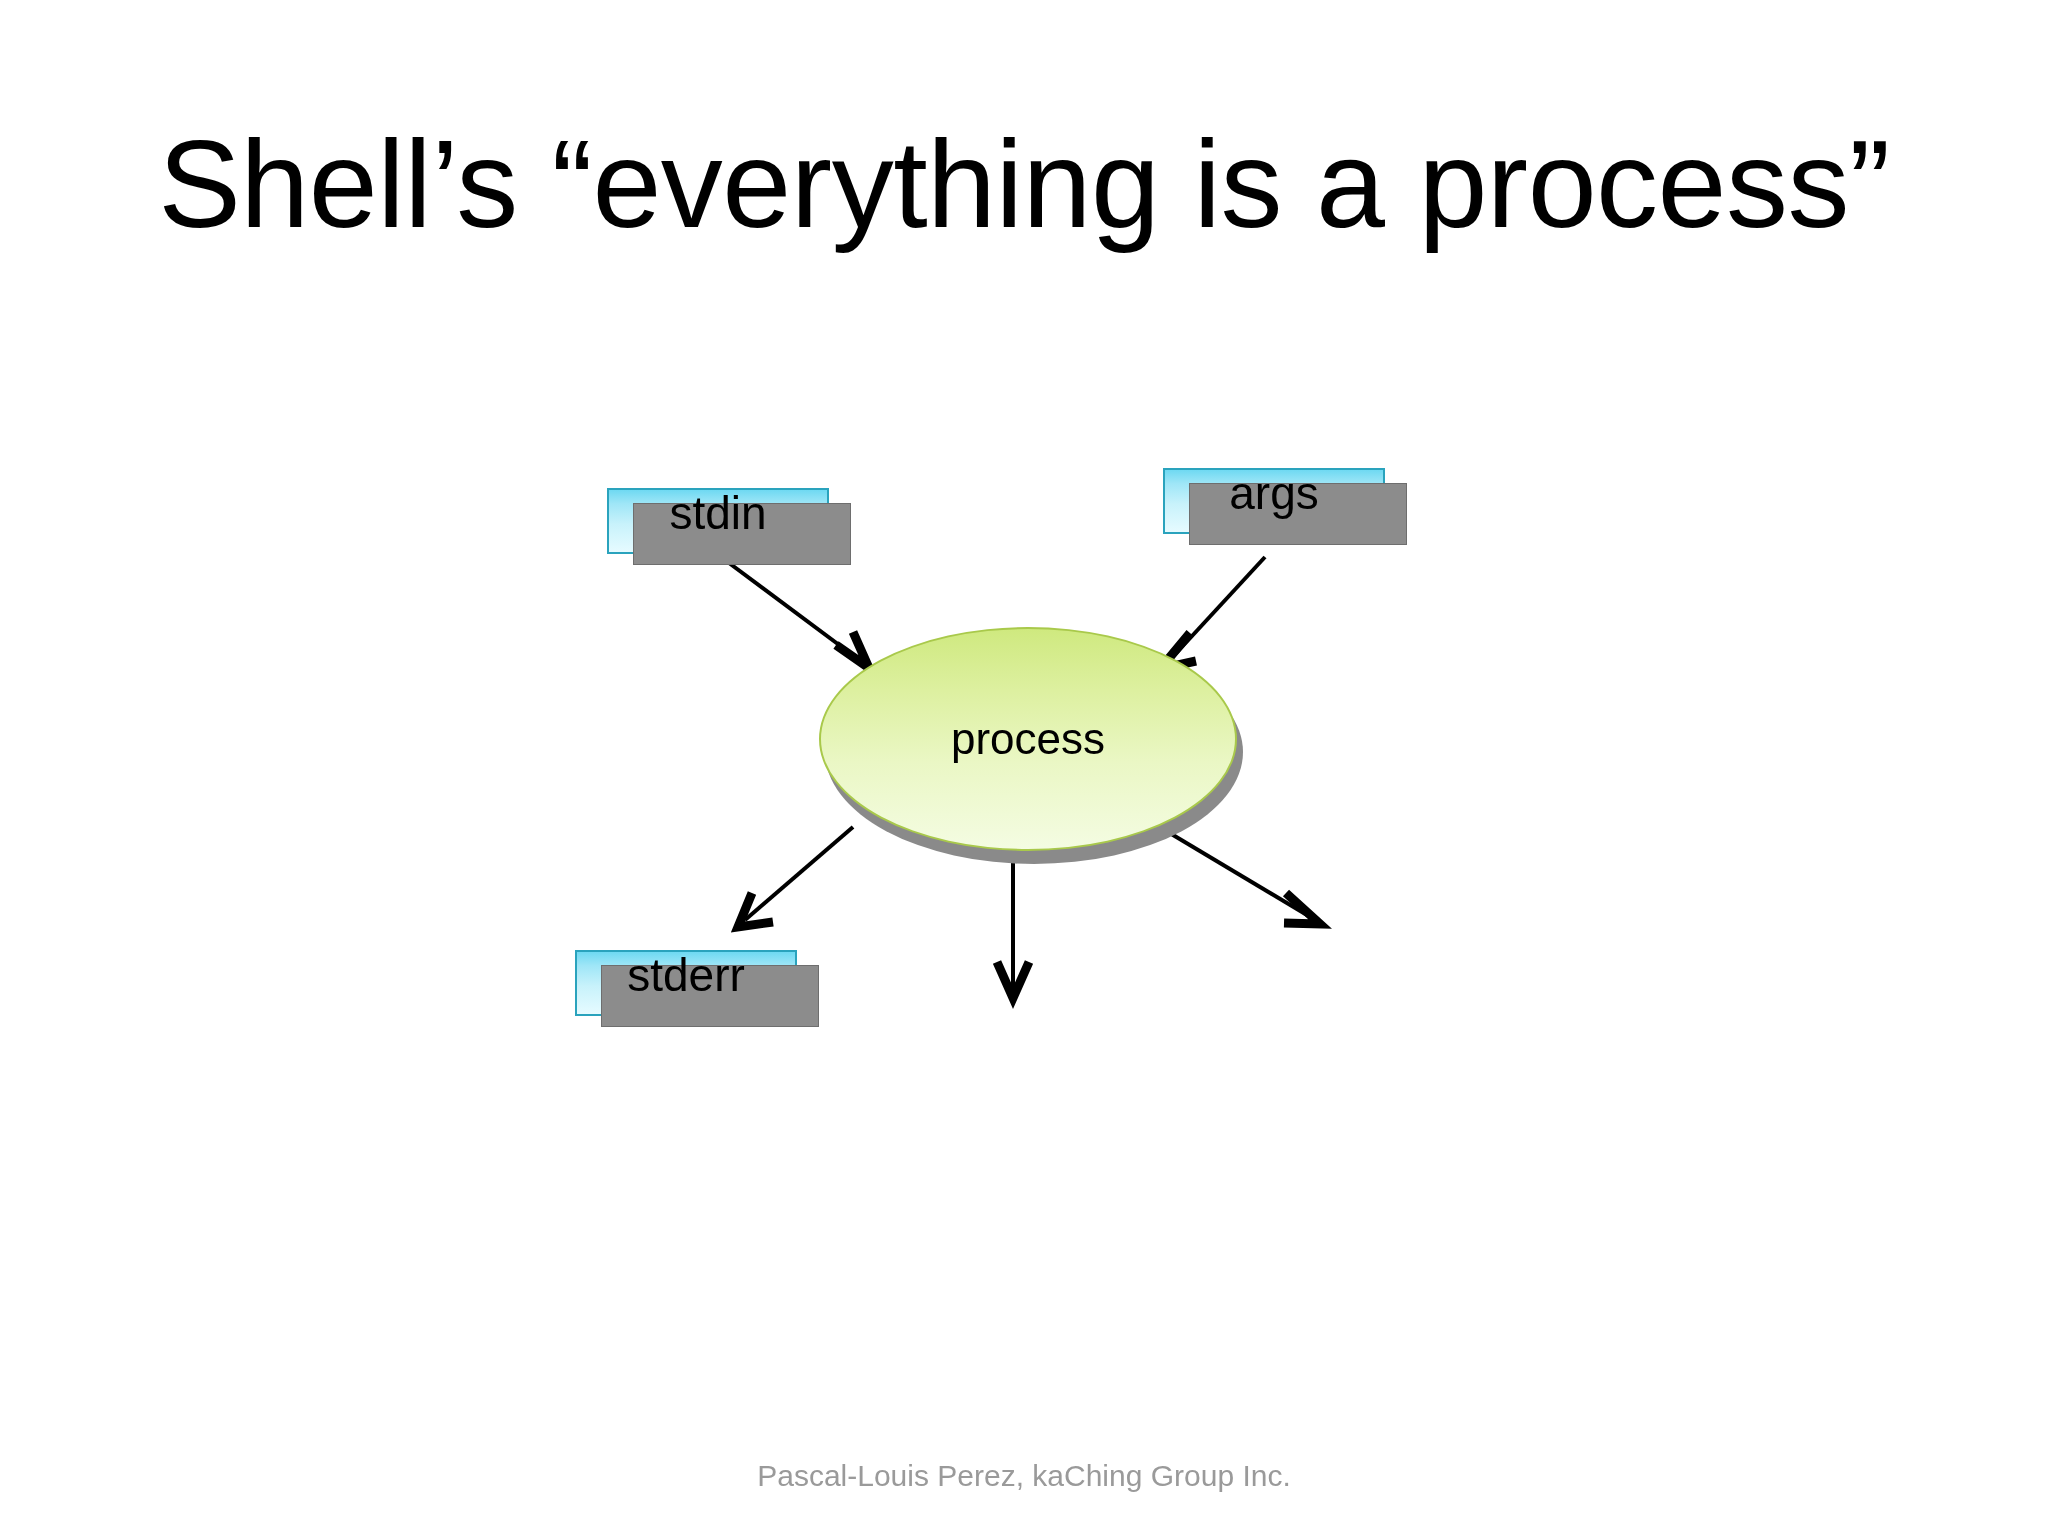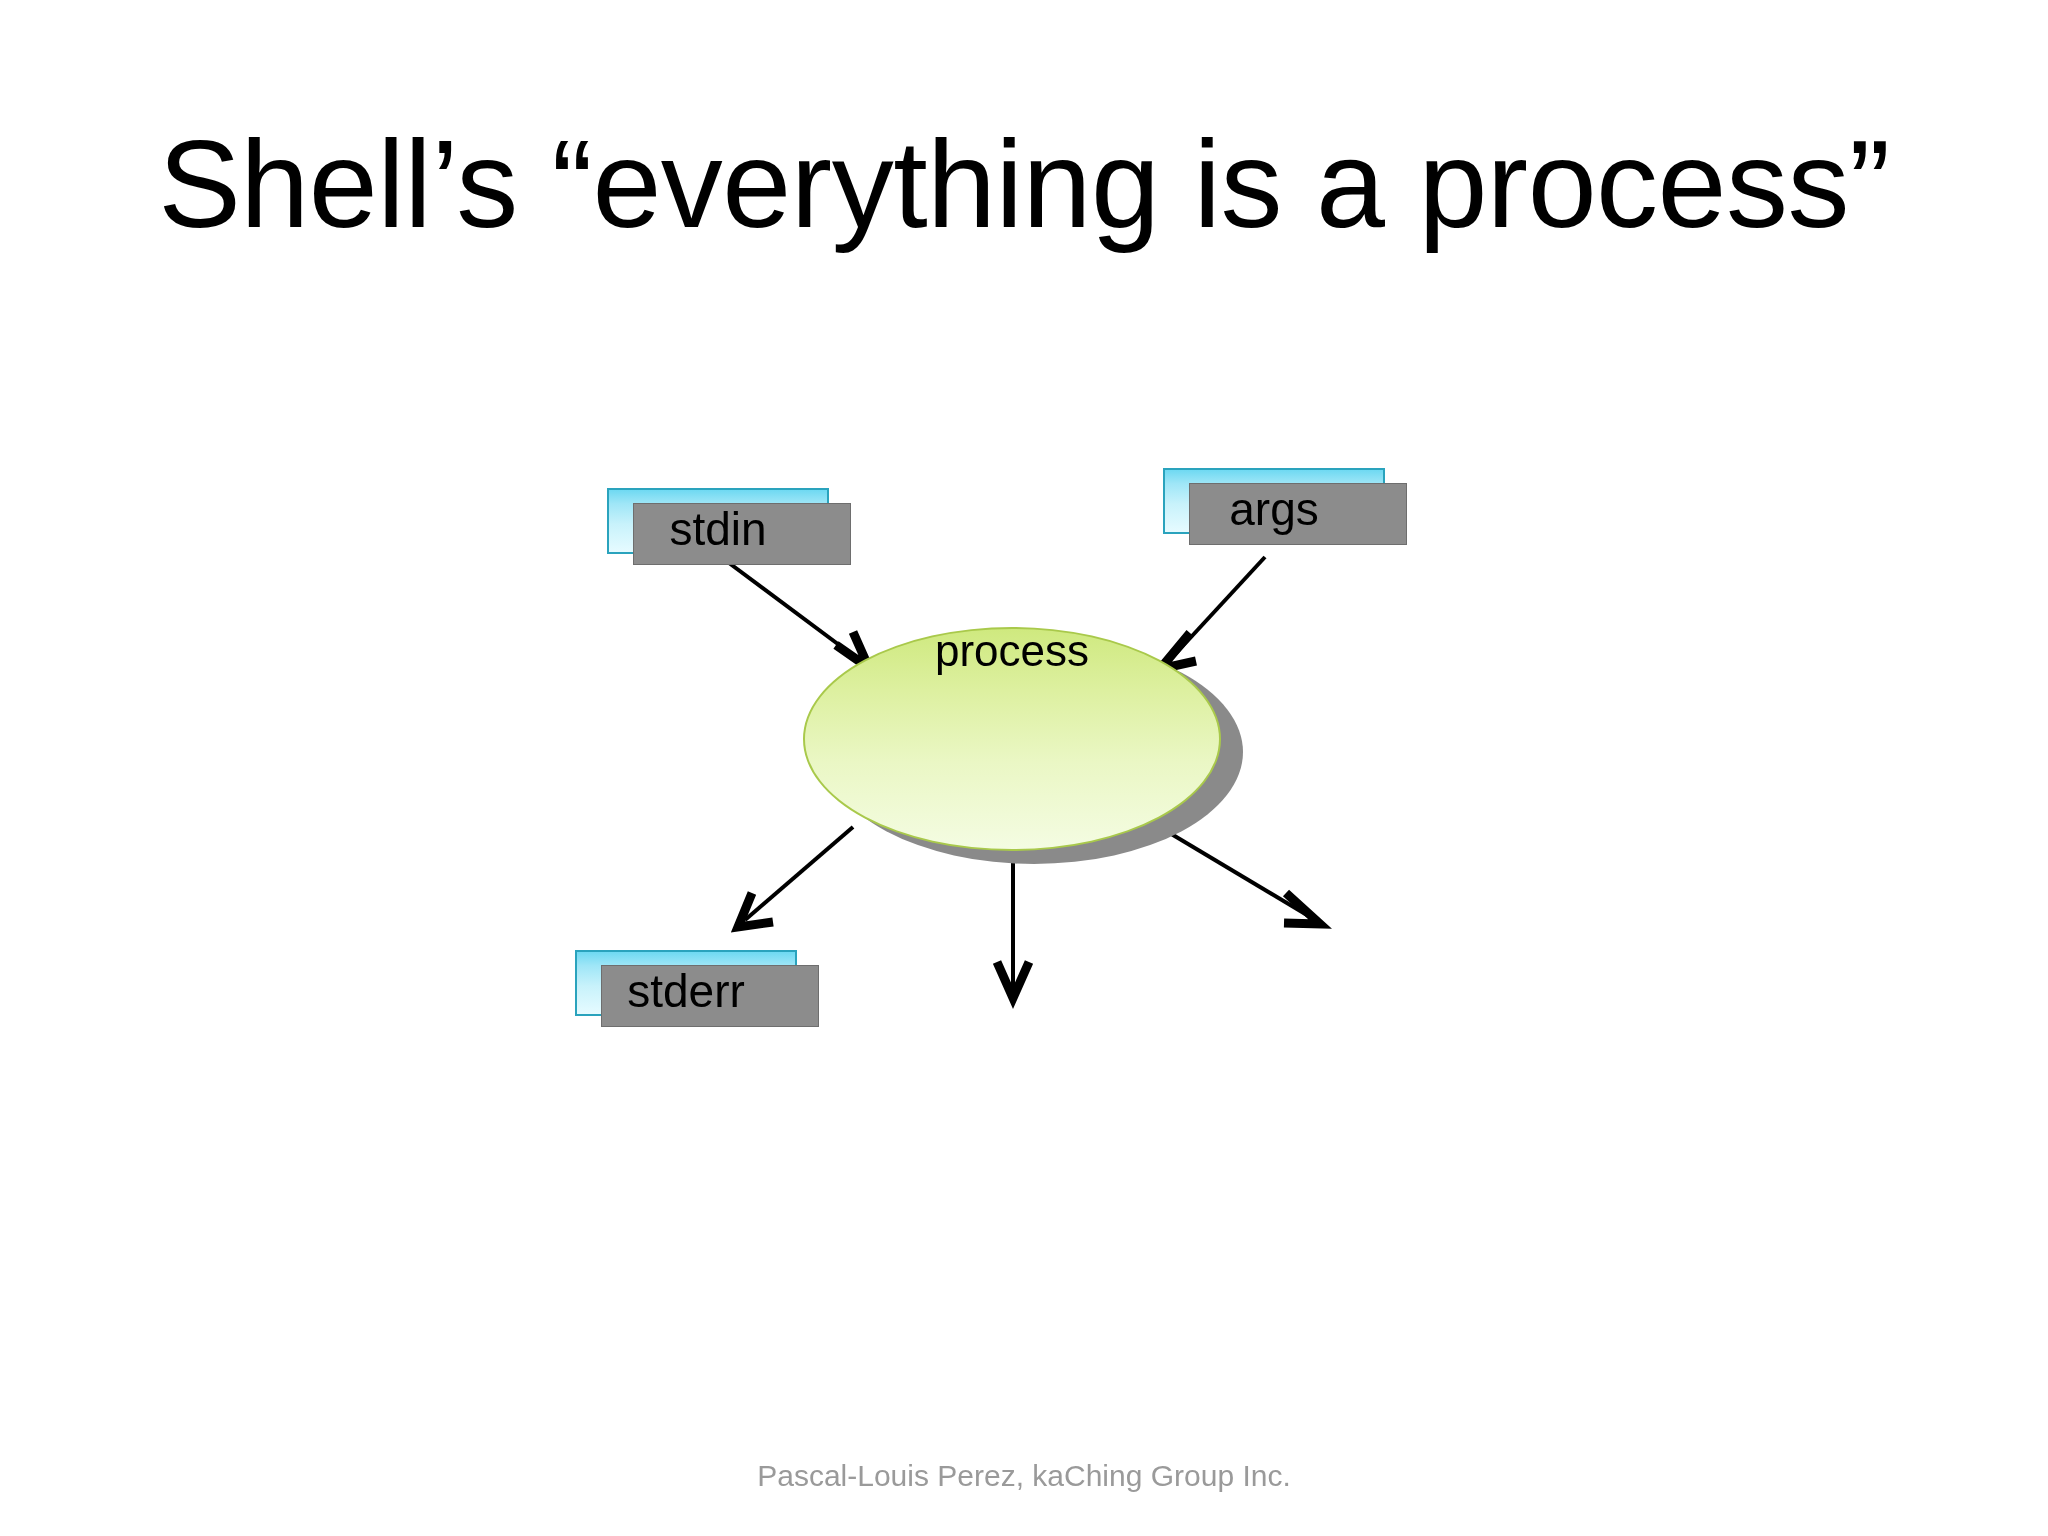--- a/index.html
+++ b/index.html
@@ -53,21 +53,21 @@
     height: 1536px;
   }
 
   
   .node-box {
     position: absolute;
     box-sizing: border-box;
     border: 2px solid #2aa3bd;
     background: linear-gradient(to bottom, #6fd9f2 0%, #9fe6f7 22%, #c8f2fb 55%, #e6fbff 100%);
     display: flex;
-    align-items: flex-end;
+    align-items: flex-start;
     justify-content: center;
     font-family: "Liberation Sans", sans-serif;
     font-size: 46px;
     color: #000000;
     z-index: 3;
   }
   .node-box::after {
     content: "";
     position: absolute;
     left: 24px;
@@ -105,29 +105,30 @@
     position: absolute;
     left: 22px;
     top: 13px;
     width: 418px;
     height: 224px;
     border-radius: 50%;
     background: #8a8a8a;
   }
   #process-ellipse {
     position: absolute;
-    left: 0;
+    left: 16px;
     top: 0;
     width: 418px;
     height: 224px;
     border-radius: 50%;
     border: 2px solid #a9c94b;
     box-sizing: border-box;
     background: linear-gradient(to bottom, #cfe97f 0%, #ddf0a0 28%, #eaf7c4 60%, #f4fce2 100%);
     display: flex;
+    align-items: center;
     justify-content: center;
   }
   #process-label {
     font-family: "Liberation Sans", sans-serif;
     font-size: 44px;
     color: #000000;
     line-height: 1;
   }
 
   

